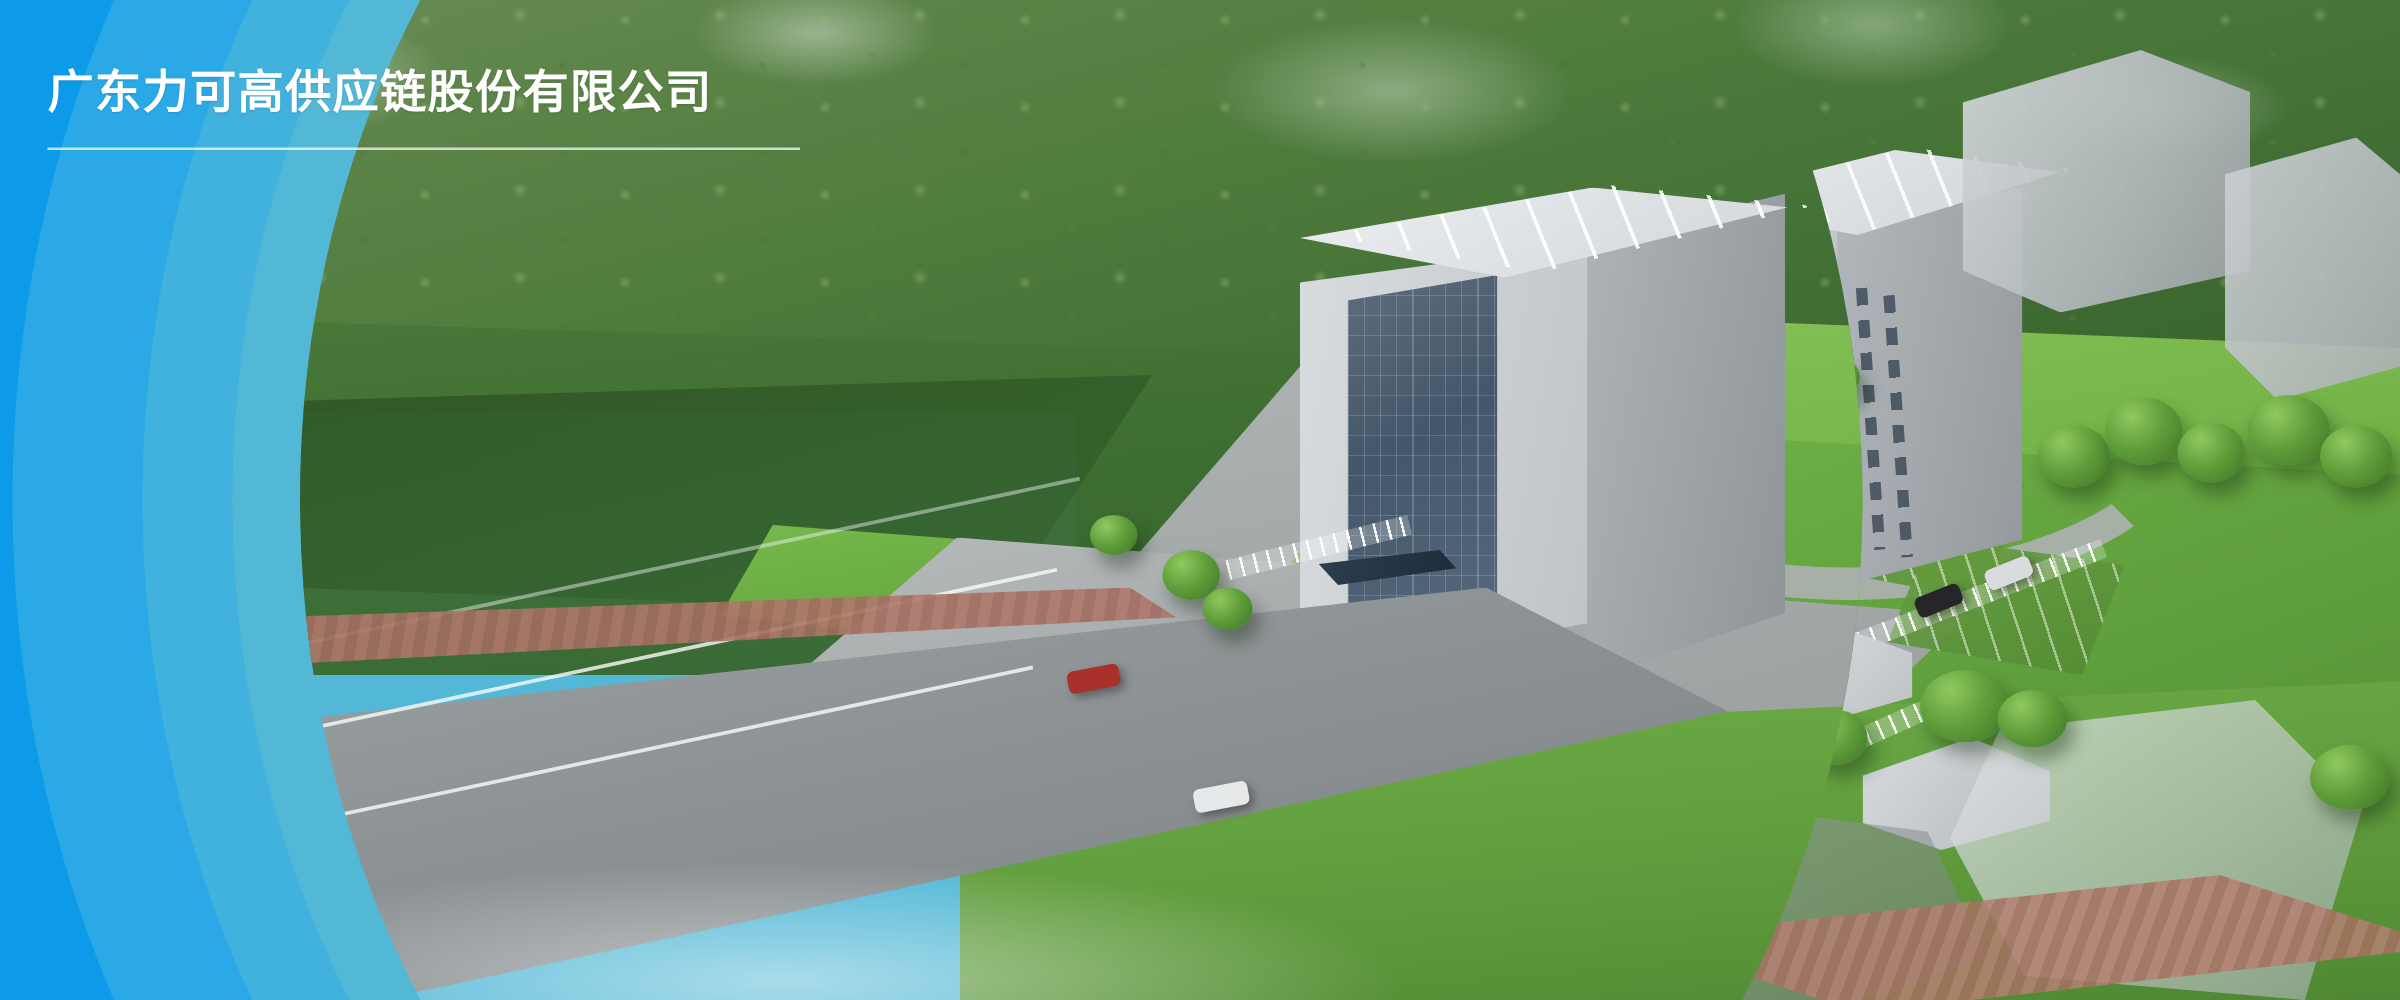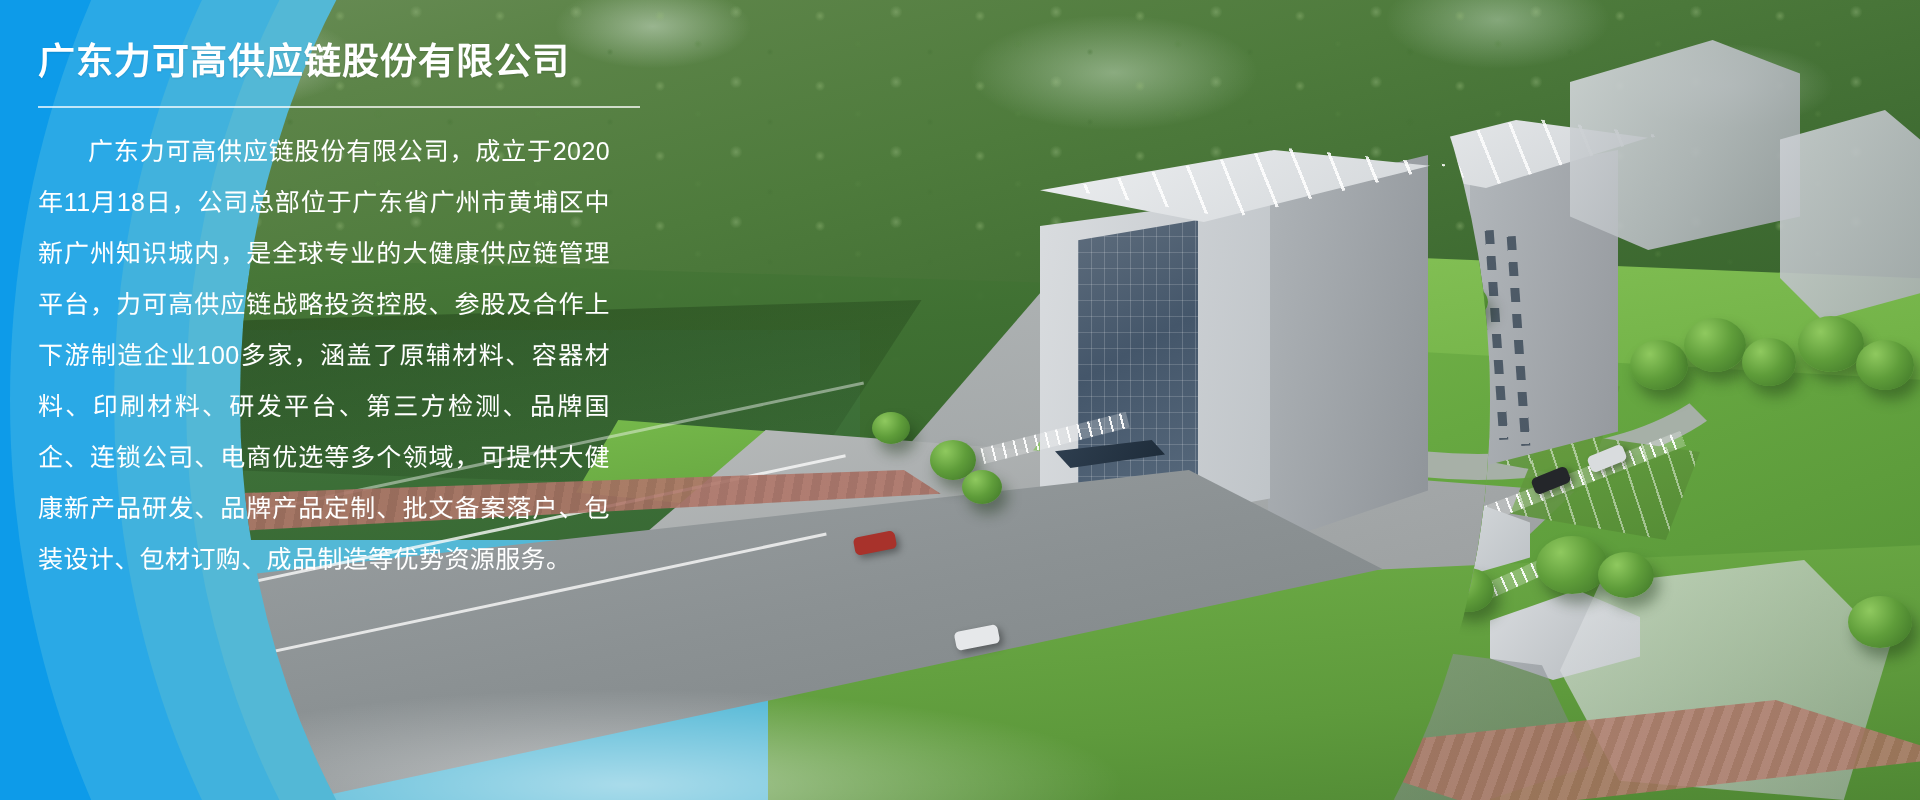--- a/index.html
+++ b/index.html
@@ -383,21 +383,21 @@
   .text-col {
     position: absolute;
     left: 0; top: 0;
     width: 640px;
     height: 800px;
     padding: 0 30px 0 38px;
     z-index: 20;
   }
   .company-title {
     margin: 0;
-    padding-top: 40px;
+    padding-top: 52px;
     font-size: 37px;
     line-height: 1.2;
     font-weight: 700;
     color: #ffffff;
     letter-spacing: 1px;
     text-shadow: 0 1px 2px rgba(0,0,0,.12);
   }
   .title-rule {
     margin-top: 22px;
     width: 602px;
@@ -568,17 +568,16 @@
       </div>
     </div>
   </div>
 
   <div class="text-col">
     <h1 class="company-title">广东力可高供应链股份有限公司</h1>
 
     <div class="title-rule"></div>
 
     <div class="body-text">
-      <p>广东力可高供应链股份有限公司，成立于2020年11月18日，公司总部位于广东省广州市黄埔区中新广州知识城内，是全球专业的大健康供应链管理平台，力可高供应链战略投资控股、参股及合作上下游制造企业100多家，涵盖了原辅材料、容器材料、印刷材料、研发平台、第三方检测、品牌国企、连锁公司、电商优选等多个领域，可提供大健康新产品研发、品牌产品定制、批文备案落户、包装设计、包材订购、成品制造等优势资源服务。</p>
     </div>
   </div>
 
 </div>
 
 </body></html>

